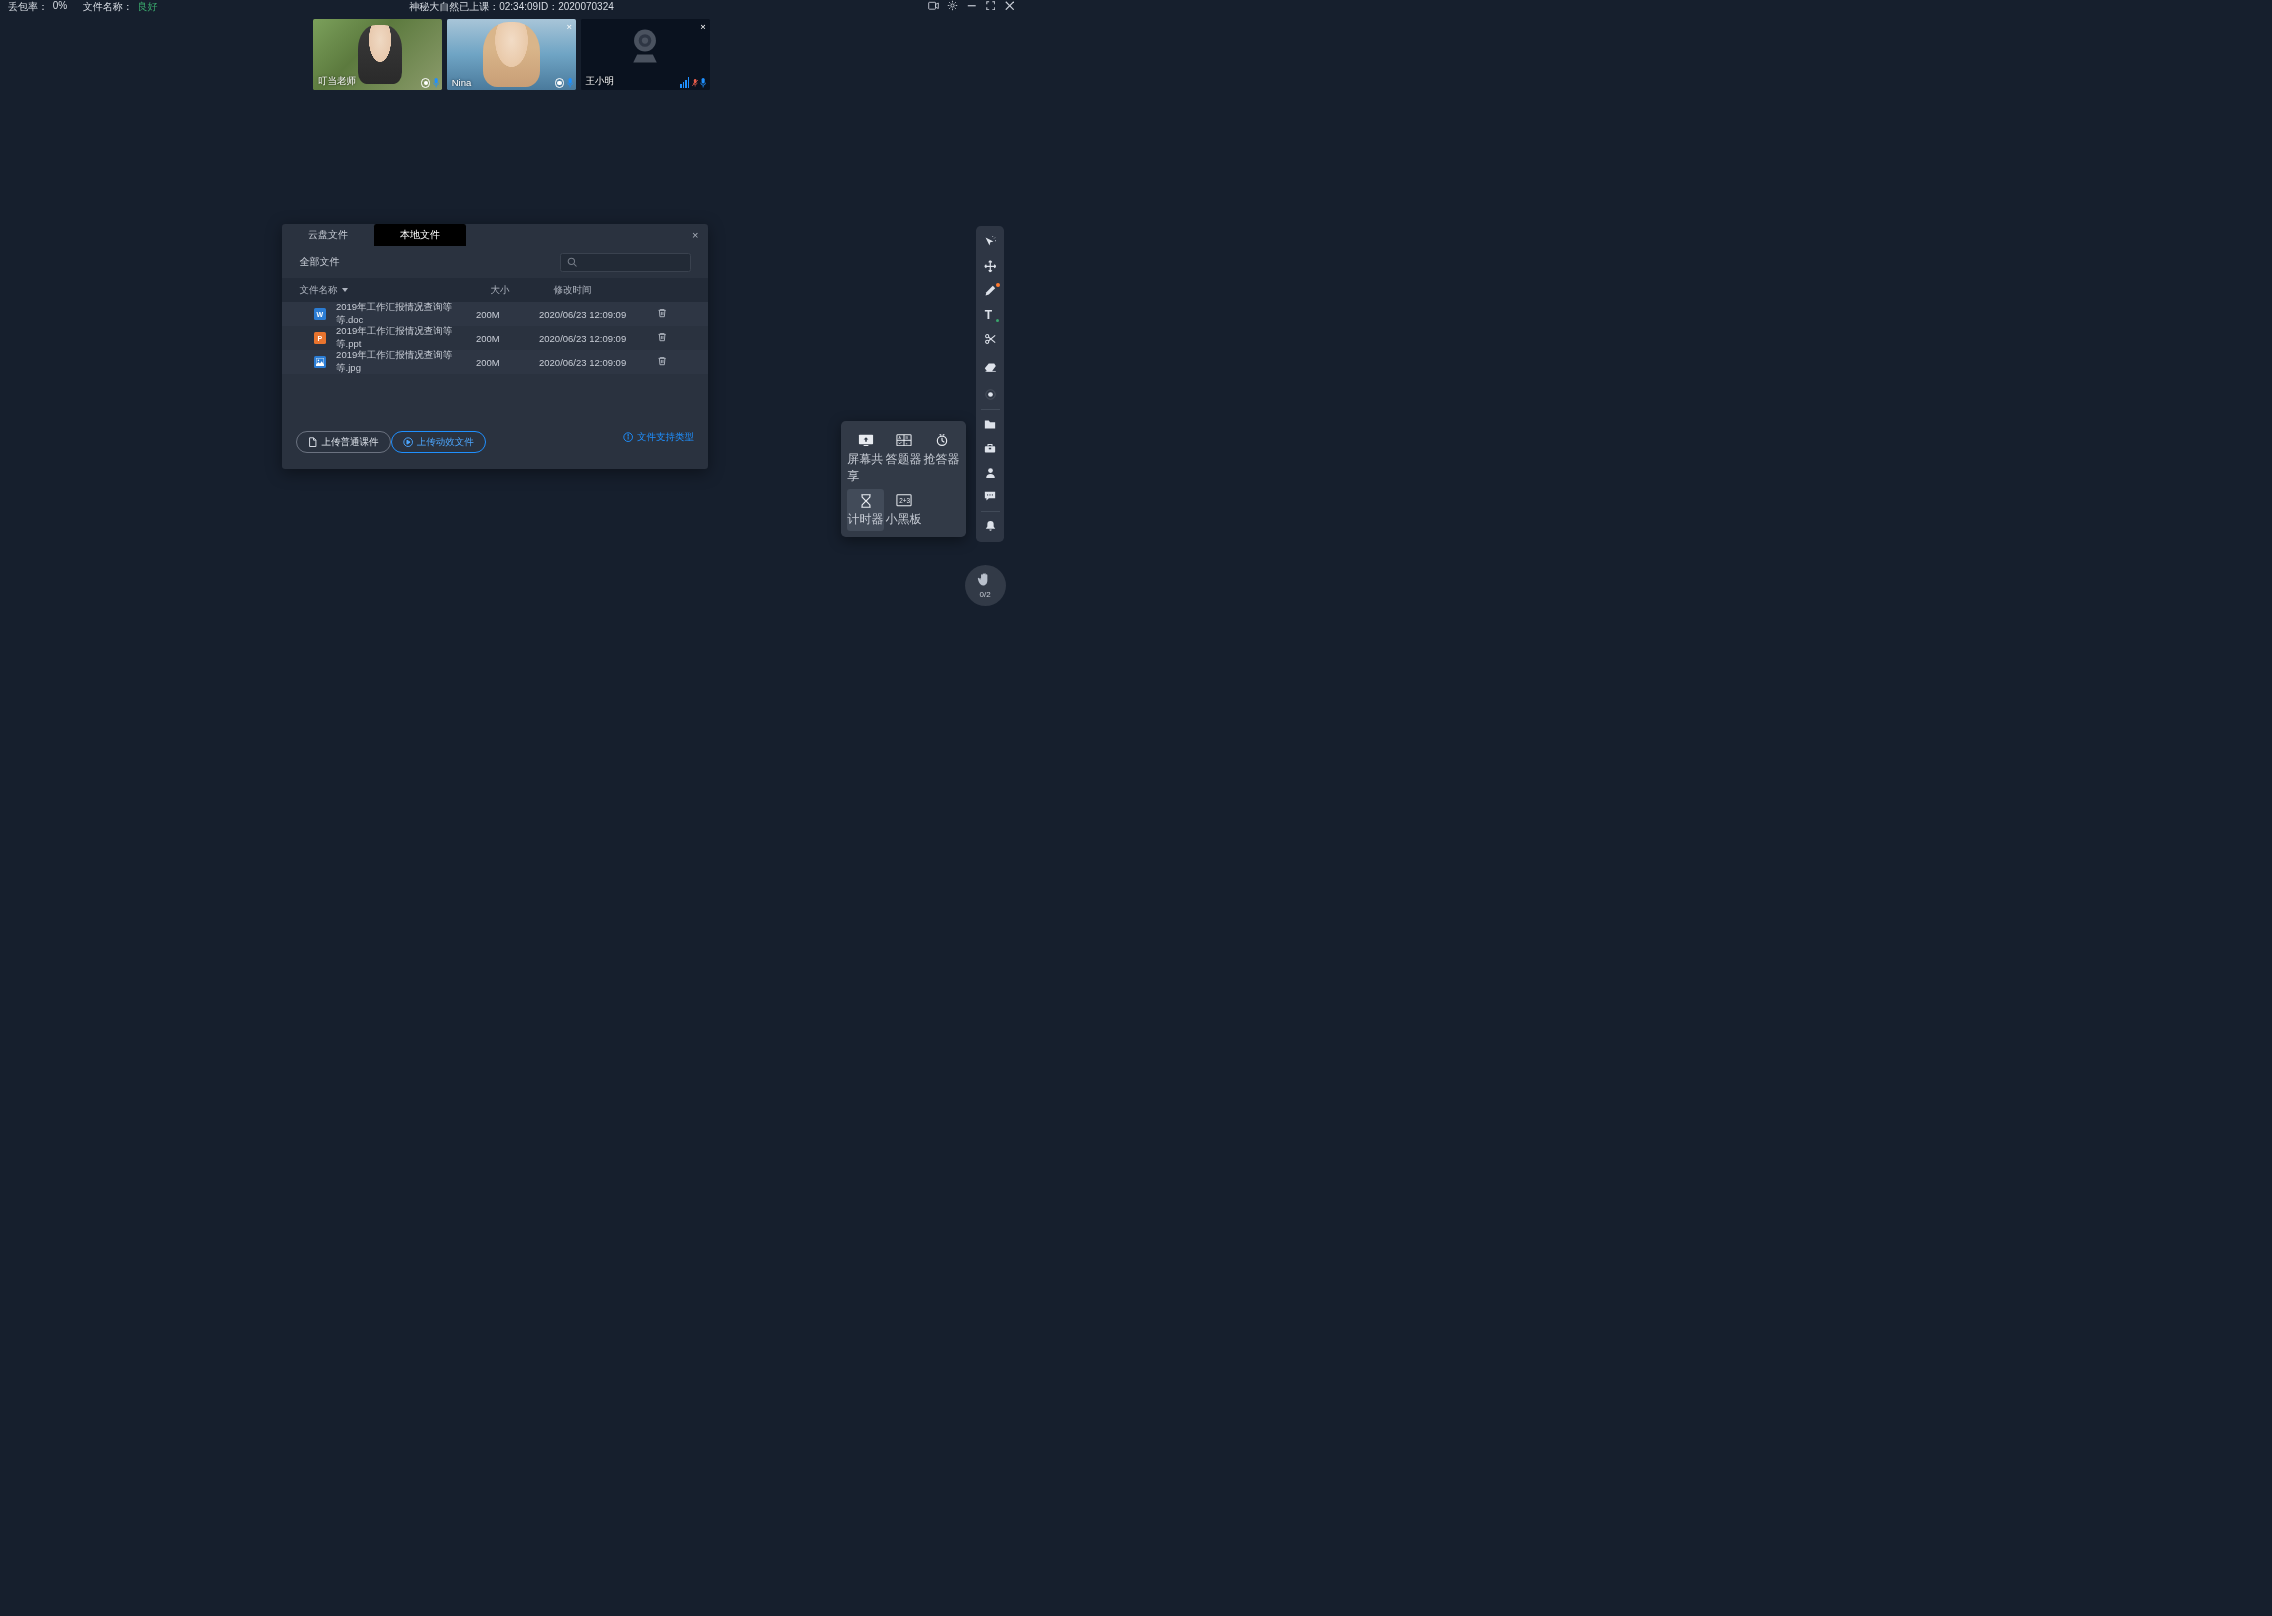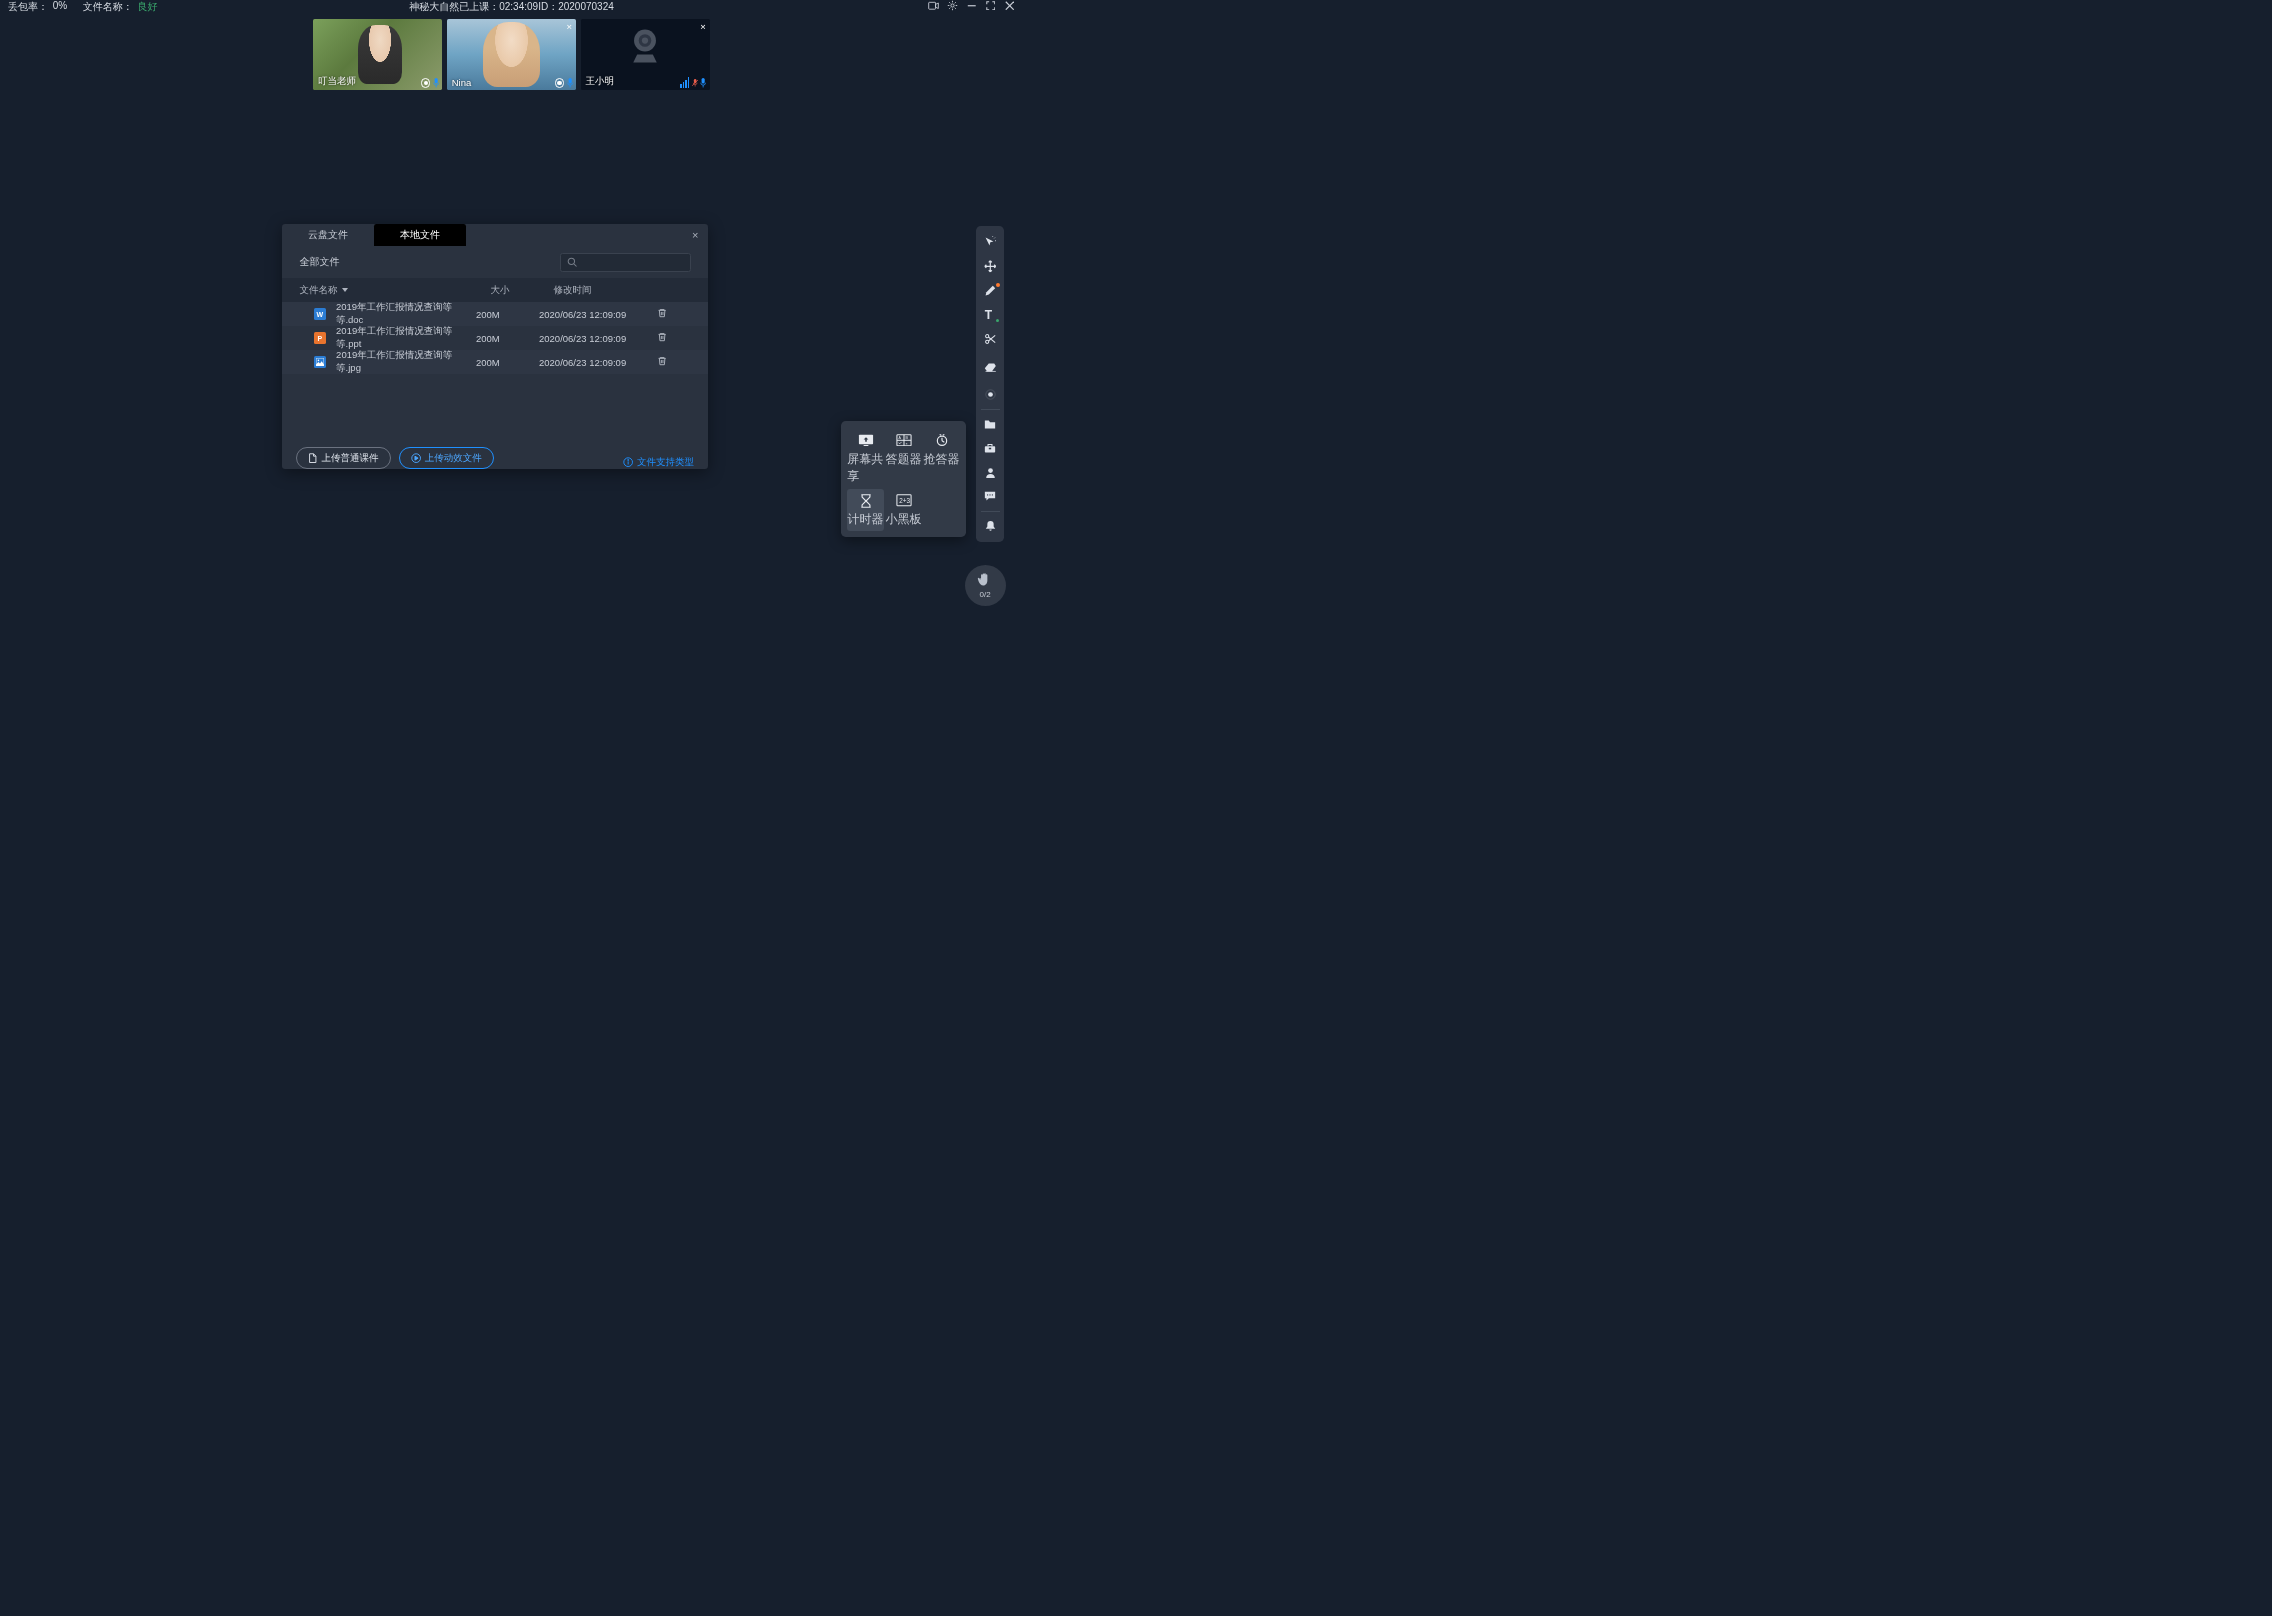--- a/index.html
+++ b/index.html
@@ -45,21 +45,21 @@
 .col-name { flex:1; display:flex; align-items:center; gap:4.7px; }
 .col-size { width:63px; }
 .col-time { width:118px; }
 .col-del { width:19px; }
 .row { height:24px; display:flex; align-items:center; padding:0 32px; font-size:9.5px; color:#C8CDD6; }
 .row:nth-child(odd){ background:#2E3644; }
 .file-icon { width:12px; height:12px; border-radius:1.6px; margin-right:5.5px; display:inline-flex; align-items:center; justify-content:center; font-size:7px; color:#fff; font-weight:bold; }
 .icon-w{background:#2B7CD3;} .icon-p{background:#E8742E;} .icon-i{background:#2B7CD3;}
 .del { color:#AEB4BF; cursor:pointer; }
 .dialog-spacer { height:57px; }
-.dialog-footer { height:38px; display:flex; align-items:flex-end; padding:0 14px; gap:8px; }
+.dialog-footer { height:38px; display:flex; align-items:flex-start; padding:0 14px; gap:0; }
 .btn { height:22px; border:0.8px solid #6B7280; border-radius:11px; background:transparent; color:#DDE2EA; font-size:9.5px; padding:0 11px; display:inline-flex; align-items:center; gap:4px; cursor:pointer; }
 .btn.primary { border-color:#1F90FF; color:#4DA7FF; }
 .support { margin-left:auto; color:#1F90FF; font-size:9.5px; display:flex; align-items:center; gap:4px; cursor:pointer; }
 
 
 .popover { position:absolute; right:57px; top:421px; width:125px; background:#323A47; border-radius:4.7px; padding:8px 6.3px 6.3px; box-shadow:0 3.2px 12.6px rgba(0,0,0,.4); }
 .popover-grid { display:grid; grid-template-columns:repeat(3,1fr); gap:1.6px 1.6px; }
 .tool { display:flex; flex-direction:column; align-items:center; gap:2.4px; padding:3.2px 0; border-radius:3.2px; cursor:pointer; }
 .tool.active { background:#424B59; }
 .tool-icon { width:19px; height:16px; display:flex; align-items:center; justify-content:center; color:#E8EBF0; }

